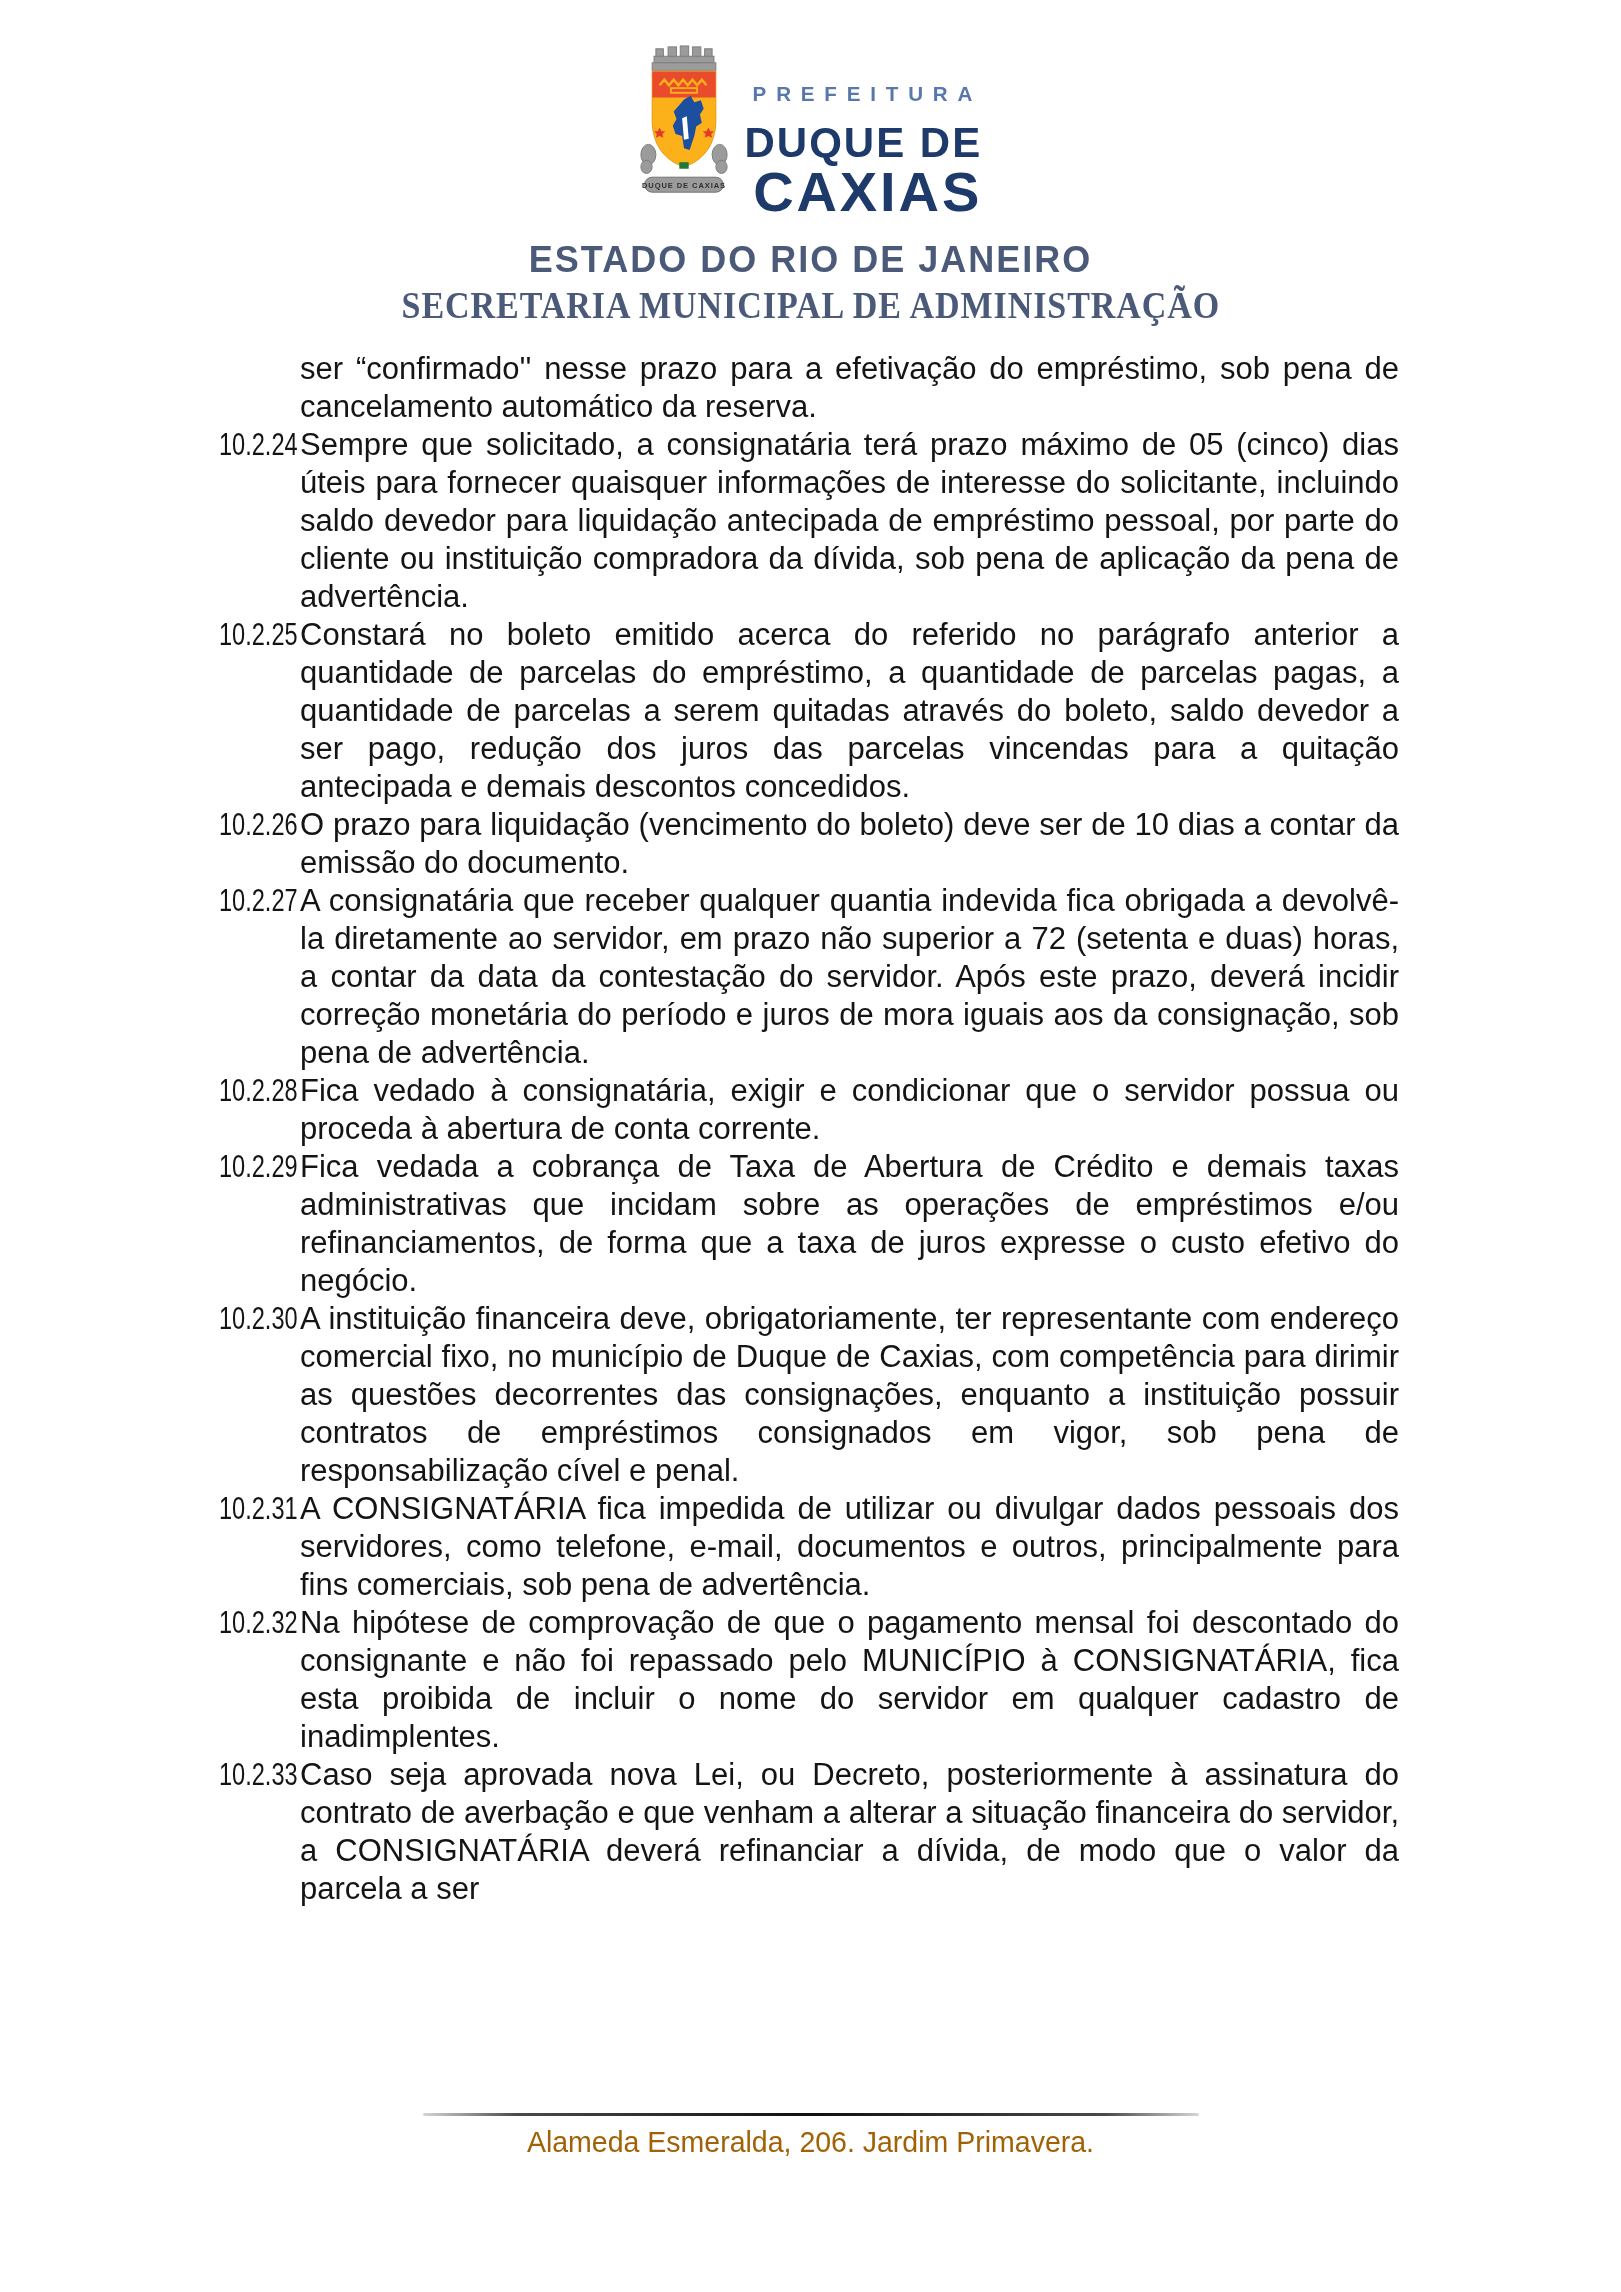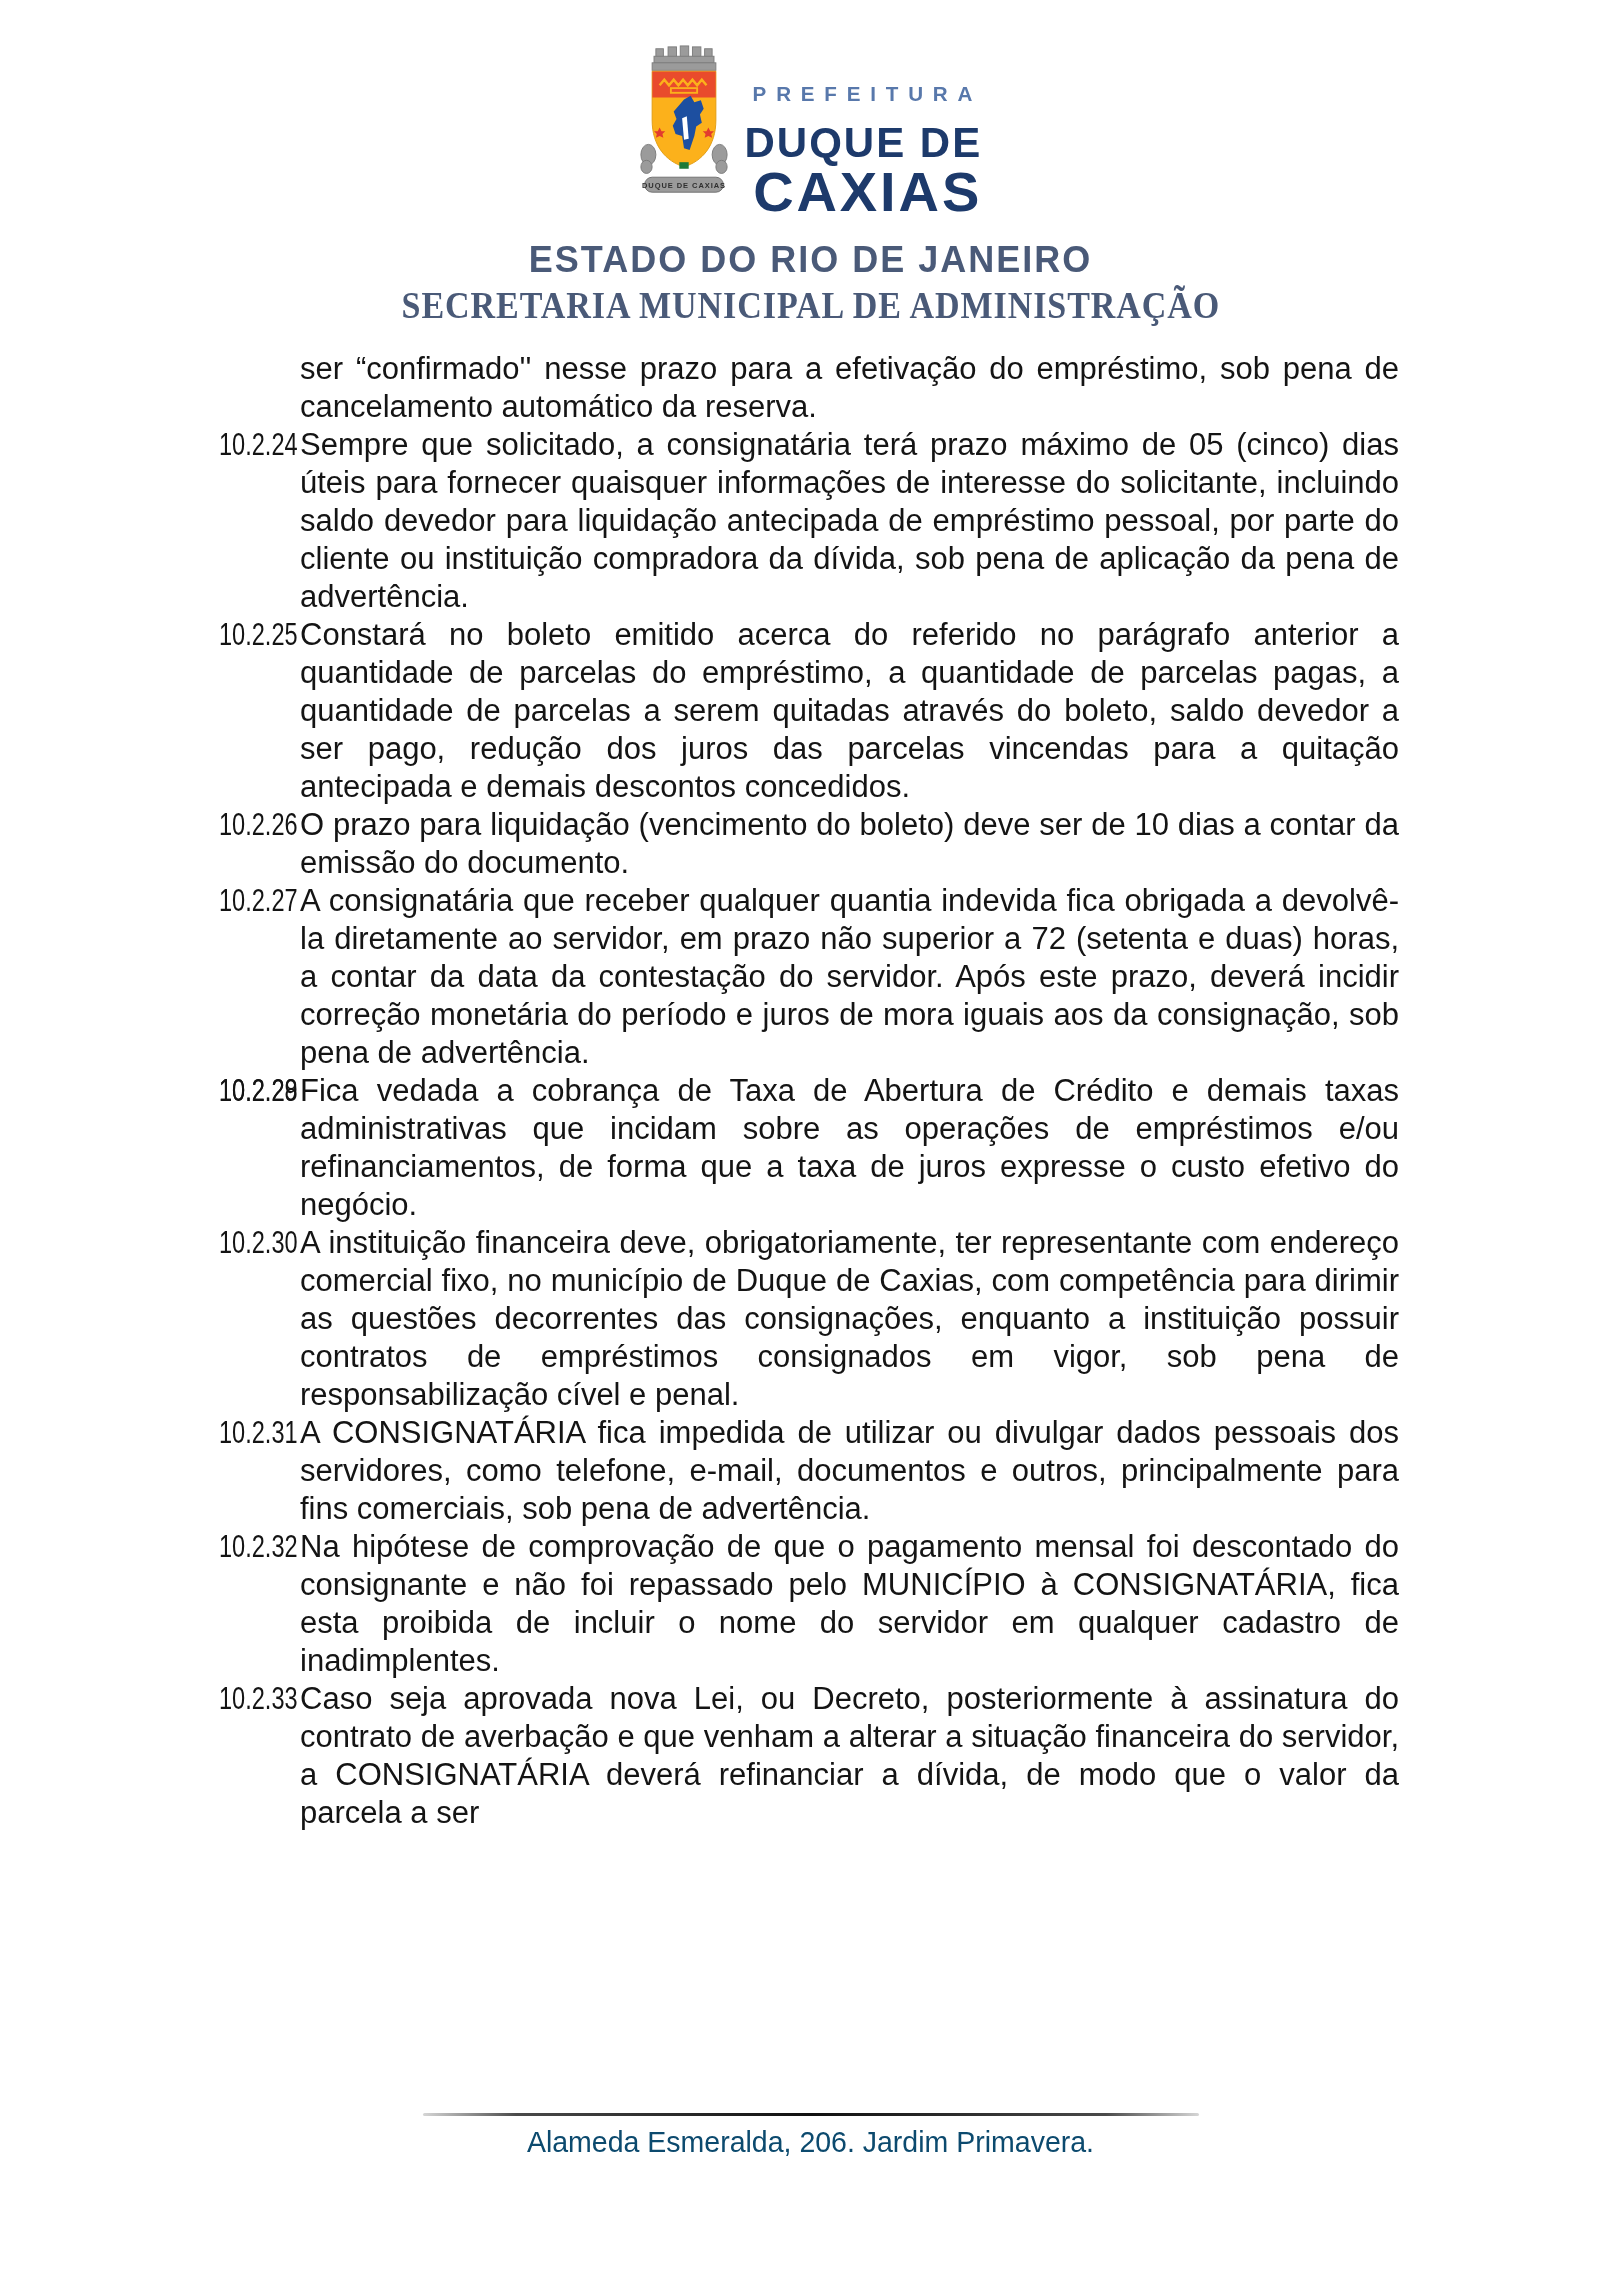--- a/index.html
+++ b/index.html
@@ -49,21 +49,21 @@
   .body-text .num{
     position:absolute;left:0;top:0;white-space:nowrap;
     transform:scaleX(0.76);transform-origin:0 0;
   }
   
   .footer{position:absolute;top:2113px;left:0;width:100%;text-align:center;}
   .rule{
     width:776px;height:2.9px;margin:0 auto;border-radius:2px;
     background:linear-gradient(to right,#d6d6d6,#4a4a4a 12%,#101010 50%,#4a4a4a 88%,#d6d6d6);
   }
-  .addr{margin-top:7.8px;font-size:30px;line-height:35px;color:#0c4a6e;}
+  .addr{margin-top:7.8px;font-size:30px;line-height:35px;color:#a16207;}
   .addr .squeeze{display:inline-block;transform:scaleX(0.95);transform-origin:center;}
 </style>
 </head>
 <body>
 
 <div class="page">
 
   <div class="header">
     <div class="logo-row">
       <svg class="emblem" width="90" height="154" viewBox="0 0 96 164" xmlns="http://www.w3.org/2000/svg">
@@ -129,21 +129,21 @@
     <p>
       <span class="num">10.2.25</span><span>Constará no boleto emitido acerca do referido no parágrafo anterior a quantidade de parcelas do empréstimo, a quantidade de parcelas pagas, a quantidade de parcelas a serem quitadas através do boleto, saldo devedor a ser pago, redução dos juros das parcelas vincendas para a quitação antecipada e demais descontos concedidos.</span>
     </p>
     <p>
       <span class="num">10.2.26</span><span>O prazo para liquidação (vencimento do boleto) deve ser de 10 dias a contar da emissão do documento.</span>
     </p>
     <p>
       <span class="num">10.2.27</span><span>A consignatária que receber qualquer quantia indevida fica obrigada a devolvê-la diretamente ao servidor, em prazo não superior a 72 (setenta e duas) horas, a contar da data da contestação do servidor. Após este prazo, deverá incidir correção monetária do período e juros de mora iguais aos da consignação, sob pena de advertência.</span>
     </p>
     <p>
-      <span class="num">10.2.28</span>
+      <span class="num">10.2.28</span><span>Fica vedado à consignatária, exigir e condicionar que o servidor possua ou proceda à abertura de conta corrente.</span>
     </p>
     <p>
       <span class="num">10.2.29</span><span>Fica vedada a cobrança de Taxa de Abertura de Crédito e demais taxas administrativas que incidam sobre as operações de empréstimos e/ou refinanciamentos, de forma que a taxa de juros expresse o custo efetivo do negócio.</span>
     </p>
     <p>
       <span class="num">10.2.30</span><span>A instituição financeira deve, obrigatoriamente, ter representante com endereço comercial fixo, no município de Duque de Caxias, com competência para dirimir as questões decorrentes das consignações, enquanto a instituição possuir contratos de empréstimos consignados em vigor, sob pena de responsabilização cível e penal.</span>
     </p>
     <p>
       <span class="num">10.2.31</span><span>A CONSIGNATÁRIA fica impedida de utilizar ou divulgar dados pessoais dos servidores, como telefone, e-mail, documentos e outros, principalmente para fins comerciais, sob pena de advertência.</span>
     </p>

